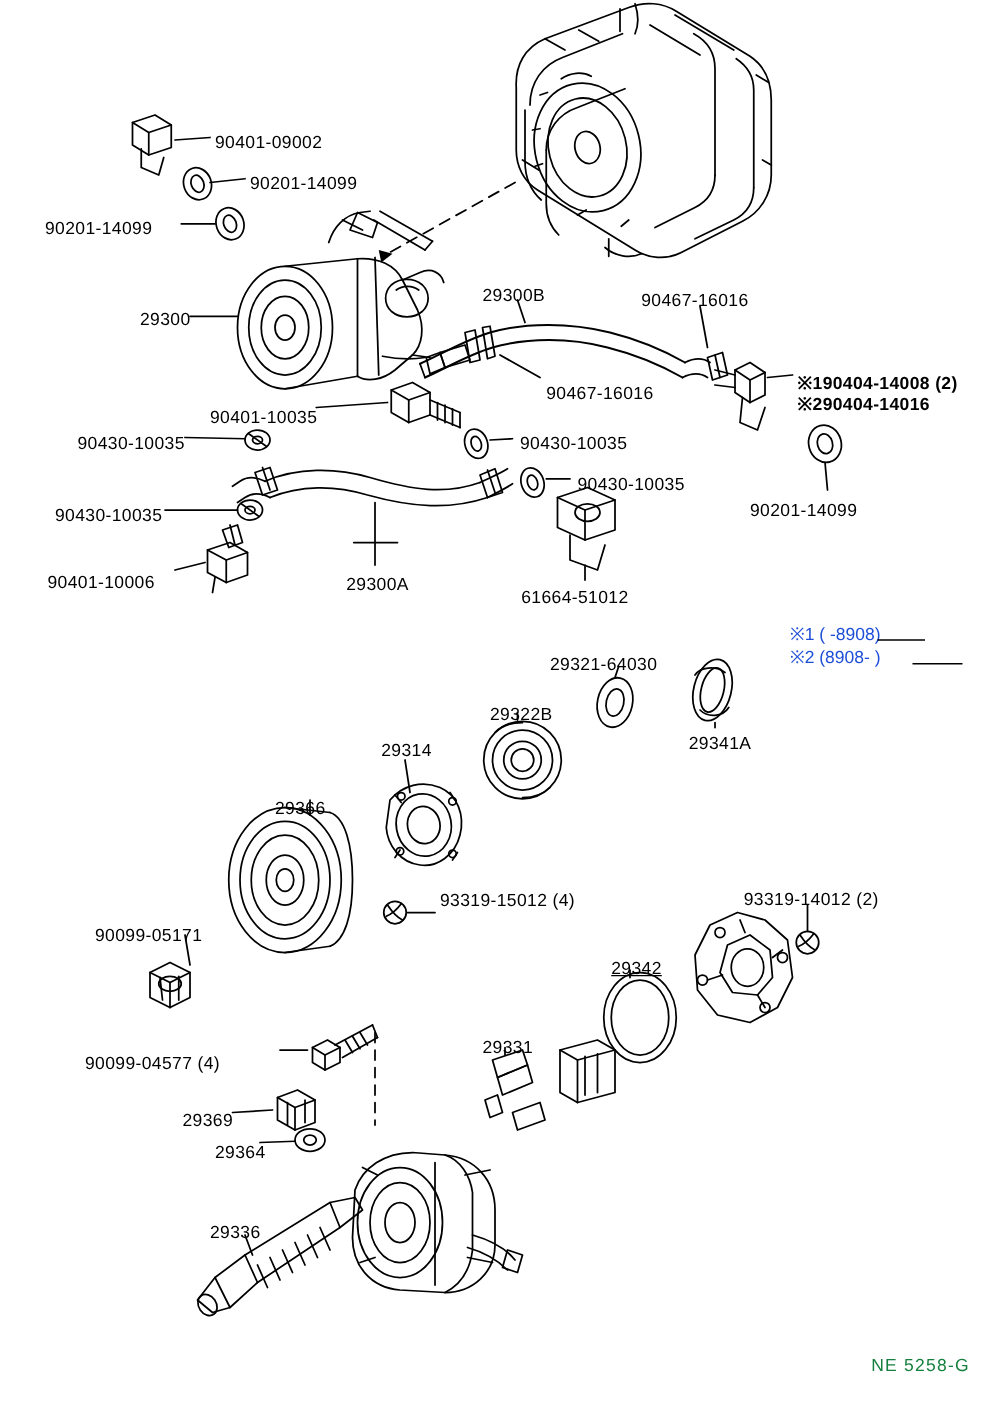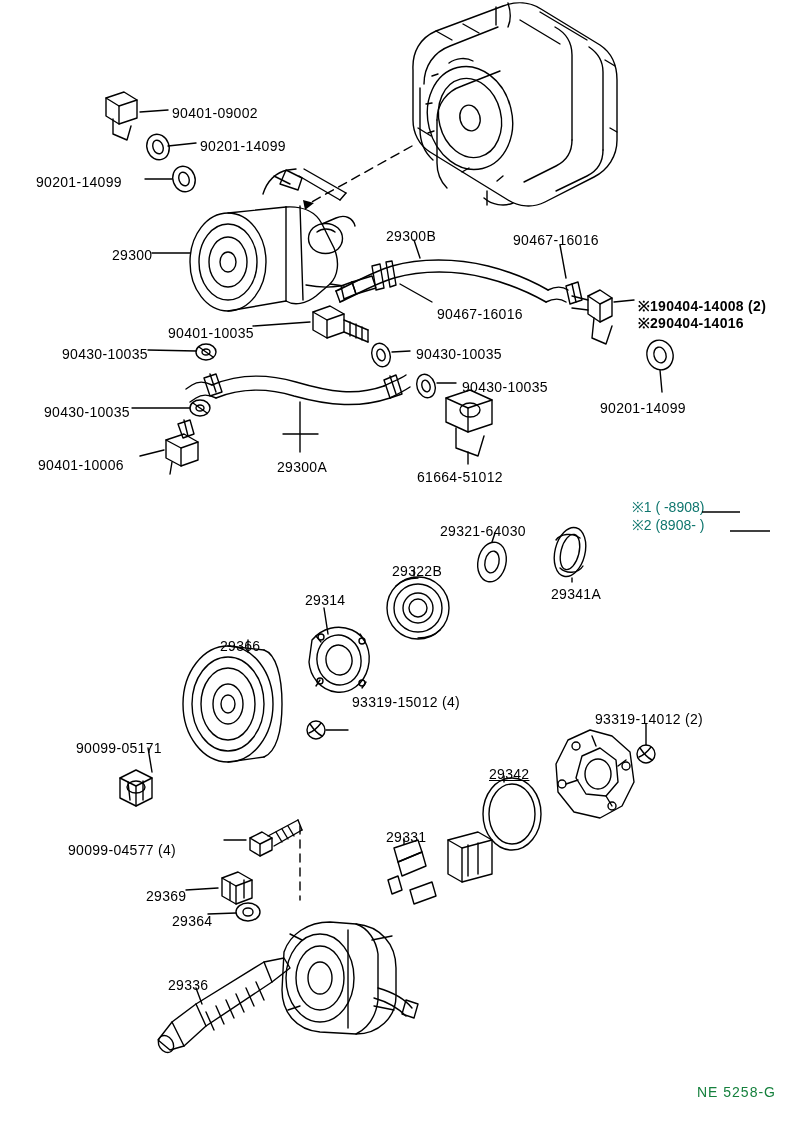--- a/index.html
+++ b/index.html
@@ -38,21 +38,21 @@
     bottom: 26px;
     font-family: "Liberation Sans", sans-serif;
     font-size: 14px;
     letter-spacing: 1px;
     color: #15803d;
   }
   .notebox {
     position: absolute;
     font-family: "Liberation Sans", sans-serif;
     font-size: 14px;
-    color: #0f766e;
+    color: #1d4ed8;
     white-space: nowrap;
   }
   .notebox .line { display: block; line-height: 18px; }
 </style>
 </head>
 <body>
 
 <div id="page">
 
   <svg id="art" viewBox="0 0 792 1126" xmlns="http://www.w3.org/2000/svg">
@@ -452,21 +452,21 @@
   <div class="lbl" style="left:600px; top:400px;">90201-14099</div>
   <div class="lbl" style="left:44px; top:404px;">90430-10035</div>
   <div class="lbl" style="left:38px; top:457px;">90401-10006</div>
   <div class="lbl" style="left:277px; top:459px;">29300A</div>
   <div class="lbl" style="left:417px; top:469px;">61664-51012</div>
   <div class="lbl" style="left:440px; top:523px;">29321-64030</div>
   <div class="lbl" style="left:392px; top:563px;">29322B</div>
   <div class="lbl" style="left:551px; top:586px;">29341A</div>
   <div class="lbl" style="left:305px; top:592px;">29314</div>
   <div class="lbl" style="left:220px; top:638px;">29366</div>
-  <div class="lbl" style="left:352px; top:694px;">93319-15012 (4)</div>
+  <div class="lbl" style="left:352px; top:712px;">93319-15012 (4)</div>
   <div class="lbl" style="left:595px; top:711px;">93319-14012 (2)</div>
   <div class="lbl" style="left:76px; top:740px;">90099-05171</div>
   <div class="lbl" style="left:489px; top:766px;text-decoration:underline;">29342</div>
   <div class="lbl" style="left:68px; top:842px;">90099-04577 (4)</div>
   <div class="lbl" style="left:386px; top:829px;">29331</div>
   <div class="lbl" style="left:146px; top:888px;">29369</div>
   <div class="lbl" style="left:172px; top:913px;">29364</div>
   <div class="lbl" style="left:168px; top:977px;">29336</div>
 
   <div class="notebox" style="left:632px; top:498px;">

